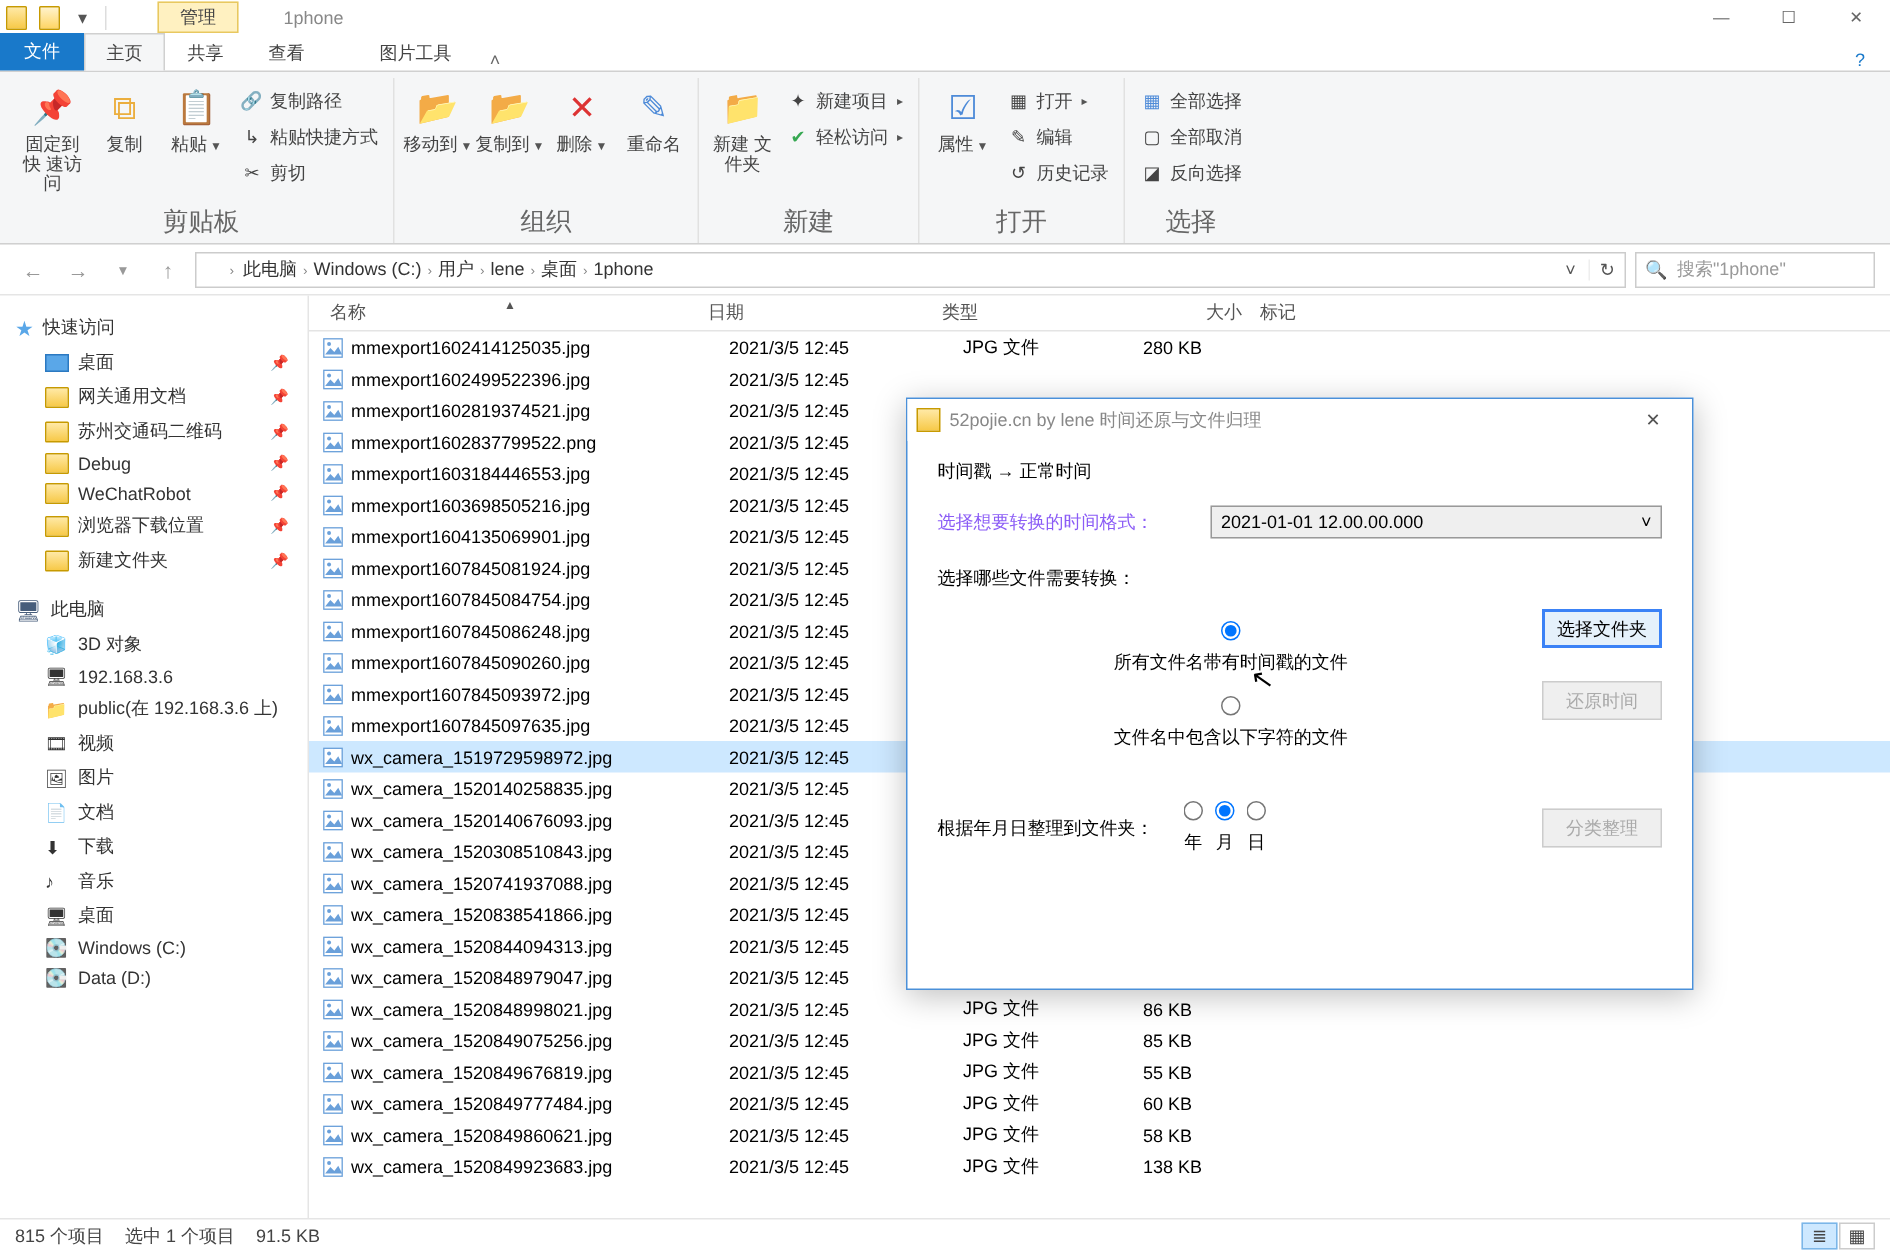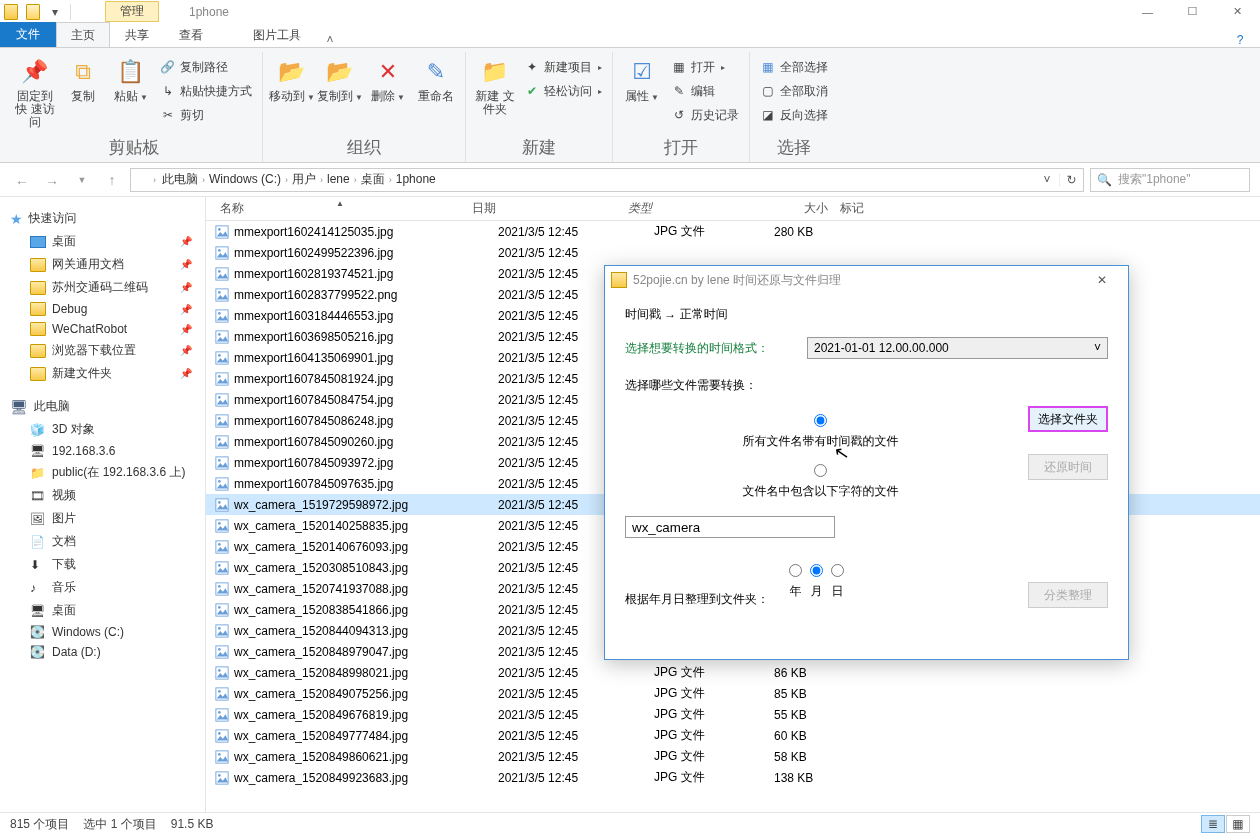--- a/index.html
+++ b/index.html
@@ -49,49 +49,49 @@
   .nav-item { display:flex; align-items:center; gap:6px; padding:3px 0 3px 20px; color:#333; position:relative; }
   .nav-item .pin { position:absolute; right:12px; color:#888; font-size:10px; }
   .ico-folder { width:16px; height:14px; background:linear-gradient(#ffe9a6,#f7c948); border:1px solid #c79a00; border-radius:1px; }
   .ico-star { color:#5aa7e8; font-size:14px; }
   .ico-pc { color:#475d7b; font-size:14px; }
   .ico-net { width:14px;height:14px;background:#5aa7e8;border-radius:50%; }
   .ico-blue { width:16px;height:12px;background:#5aa7e8;border:1px solid #2b79c1; }
   .listview { flex:1; overflow:hidden; position:relative; }
   .lv-header { display:flex; border-bottom:1px solid #e4e4e4; height:24px; align-items:center; color:#555; padding-left:8px; }
   .colh { padding:0 6px; position:relative; }
-  .colh.name{width:252px;} .colh.date{width:156px;} .colh.type{width:120px;font-style:italic;} .colh.size{width:92px;text-align:right;} .colh.tag{width:80px;}
+  .colh.name{width:252px;} .colh.date{width:156px;} .colh.type{width:120px;} .colh.size{width:92px;text-align:right;} .colh.tag{width:80px;}
   .sort-caret { position:absolute; top:-1px; left:50%; transform:translateX(-50%); font-size:8px; color:#555; }
   .lv-body { overflow:hidden; }
   .lv-row { display:flex; align-items:center; height:21px; padding-left:8px; }
   .lv-row.selected { background:#cde8ff; }
   .lv-row .ico-jpg { width:16px;height:16px; display:flex; align-items:center; justify-content:center; margin-right:4px;}
   .ico-jpg svg{width:14px;height:14px;}
-  .cell.name{width:252px; white-space:nowrap; overflow:hidden;} .cell.date{width:156px;margin-left:12px;} .cell.type{width:120px;} .cell.size{width:92px;text-align:left;}
+  .cell.name{width:252px; white-space:nowrap; overflow:hidden;} .cell.date{width:156px;} .cell.type{width:120px;} .cell.size{width:92px;text-align:left;}
   
   .statusbar { height:23px; border-top:1px solid #e5e5e5; display:flex; align-items:center; padding:0 10px; gap:14px; color:#444; font-size:12px; }
   .statusbar .view-toggle { margin-left:auto; display:flex; gap:1px; }
   .statusbar .view-btn { width:24px;height:18px;border:1px solid #ccc;display:flex;align-items:center;justify-content:center;}
   .statusbar .view-btn.active{background:#cde8ff;border-color:#7bb6e8;}
   
   .dialog { position:absolute; left:604px; top:265px; width:525px; height:395px; background:#fff; border:1px solid #4a90d9; box-shadow:0 4px 20px rgba(0,0,0,0.25); display:flex; flex-direction:column; }
   .dlg-title { height:28px; background:#fff; display:flex; align-items:center; padding:0 6px; color:#888; gap:6px; }
   .dlg-title .dico { width:16px;height:16px;background:linear-gradient(#ffe9a6,#f7c948);border:1px solid #c79a00;}
   .dlg-title .close { margin-left:auto; width:40px; height:24px; display:flex; align-items:center; justify-content:center; color:#555; }
   .dlg-body { flex:1; padding:12px 20px 0; }
   .field-row { display:flex; align-items:center; margin:10px 0 18px; gap:12px; }
-  .field-label { width:170px; color:#15803d; }
+  .field-label { width:170px; color:#8b5cf6; }
   .combo { flex:1; height:22px; border:1px solid #999; background:#efefef; display:flex; align-items:center; padding:0 6px; justify-content:space-between; }
   .radio-row { display:flex; align-items:center; gap:6px; margin:8px 0 8px 0;flex-direction:column; }
   .radio-row input{margin:0;}
   .btn { width:80px; height:26px; border:1px solid #888; background:#efefef; display:flex;align-items:center;justify-content:center; }
-  .btn.primary{border:2px solid #d946ef;background:#e5f1fb;text-align:center;}
+  .btn.primary{border:2px solid #3b82f6;background:#e5f1fb;text-align:center;}
   .btn.disabled{color:#aaa;border-color:#ccc;}
   .txt-input{width:210px;height:22px;border:1px solid #999;padding:0 6px;}
-  .ymd-row{display:flex;align-items:flex-end;gap:20px;margin-top:18px;}
+  .ymd-row{display:flex;align-items:center;gap:20px;margin-top:18px;}
   .ymd-radios{display:flex;gap:8px;align-items:center;}
   .dlg-status{height:22px;border-top:1px solid #ddd;display:flex;align-items:center;padding:0 10px;color:#555;gap:4px;}
   .grip{margin-left:auto;color:#bbb;font-size:14px;}
   .cursor{position:absolute; left:834px; top:442px; font-size:18px; color:#000; pointer-events:none; transform:rotate(-10deg);}
 </style>
 </head>
 <body>
 
 <div class="title-bar">
   <div class="qat-btn">
@@ -758,21 +758,20 @@
     <div style="display:flex;">
       <div style="flex:1;">
         <label class="radio-row">
           <input type="radio" name="which" checked="" style="">
           <span>所有文件名带有时间戳的文件</span>
         </label>
         <label class="radio-row" style="margin-top:14px;">
           <input type="radio" name="which" style="">
           <span>文件名中包含以下字符的文件</span>
         </label>
-        <input class="txt-input" style="margin-top: 8px;" value="wx_camera">
       </div>
       <div style="width:92px; display:flex; flex-direction:column; gap:22px; align-items:flex-end;">
         <div class="btn primary">选择文件夹</div>
         <div class="btn disabled">还原时间</div>
       </div>
     </div>
 
     <div class="ymd-row">
       <span>根据年月日整理到文件夹：</span>
       <div class="ymd-radios">

